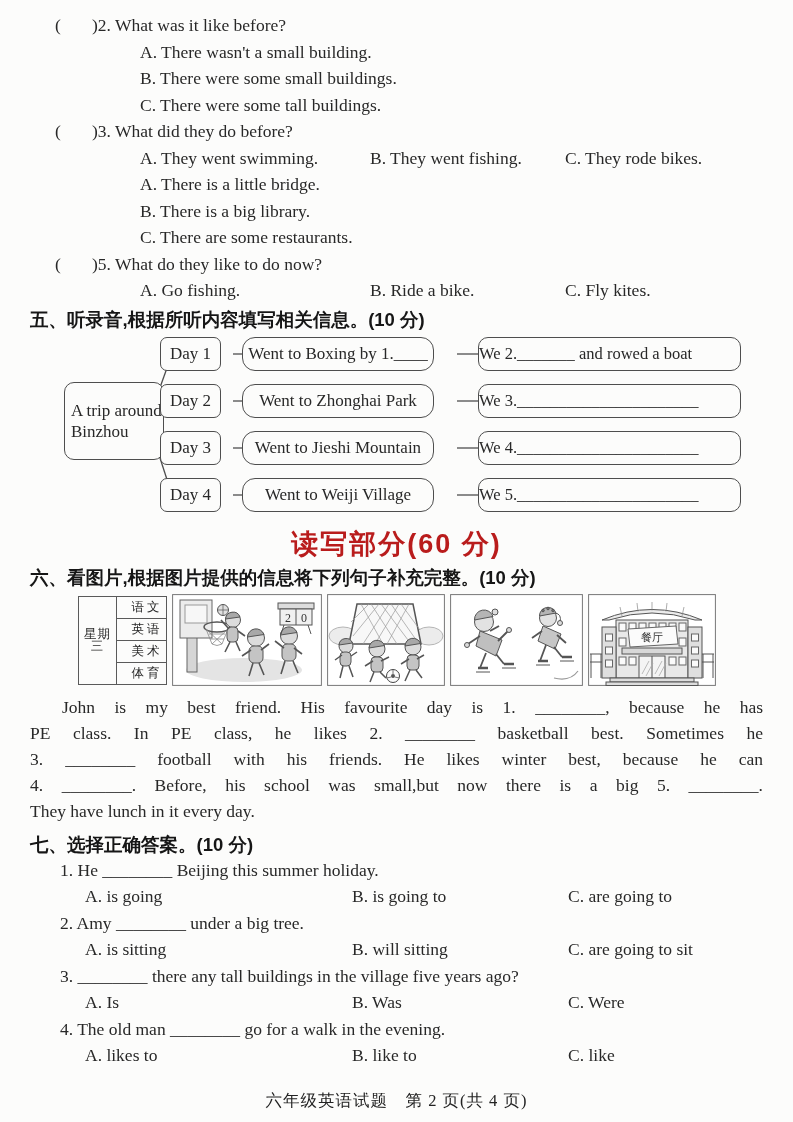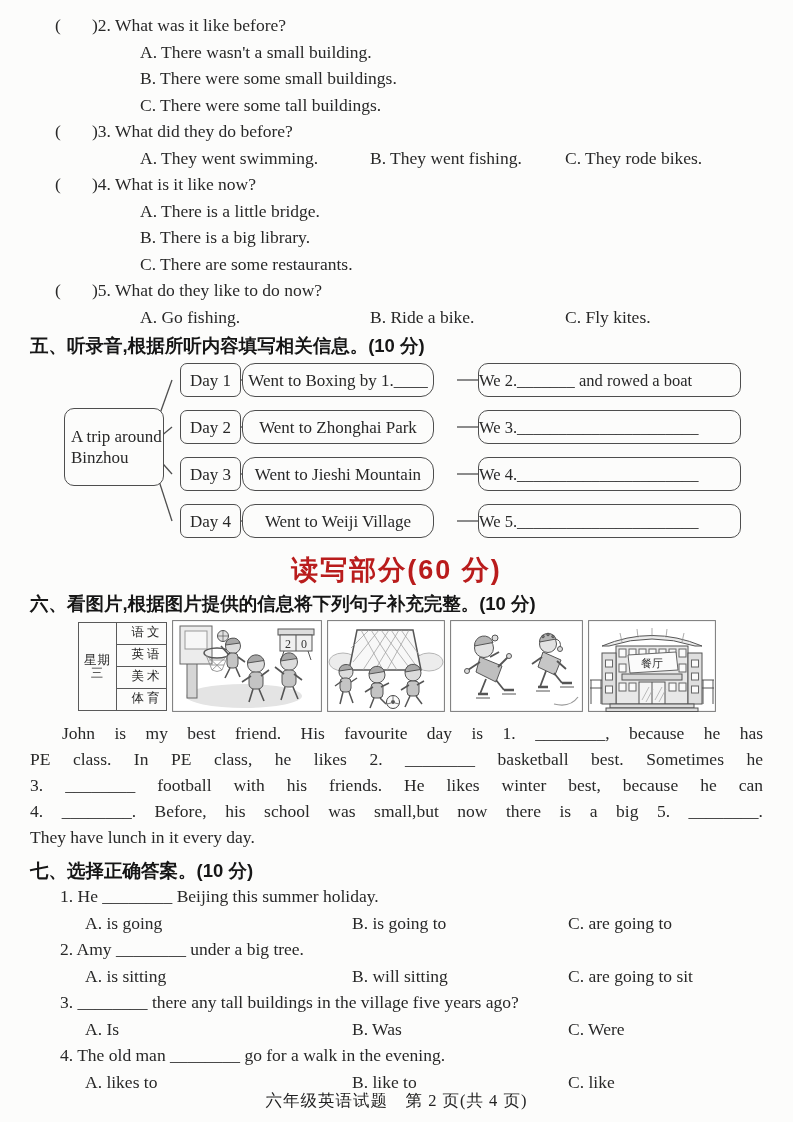--- a/index.html
+++ b/index.html
@@ -32,35 +32,35 @@
 
   
   .diagram { position: relative; width: 733px; height: 182px; margin-top: 2px; }
   .diagram svg.connectors { position: absolute; left: 0; top: 0; }
   .dbox {
     position: absolute; border: 1.5px solid #4e4e4e; background: #fcfcfb;
     font-size: 17px; line-height: 21px;
     display: flex; align-items: center; justify-content: center;
   }
   .dbox.root  { left: 34px;  top: 48px;  width: 100px;  height: 78px; border-radius: 10px; padding-left: 6px; justify-content: flex-start; }
-  .dbox.day   { left: 150px; width: 61px;  height: 34px; border-radius: 7px; }
+  .dbox.day   { left: 130px; width: 61px;  height: 34px; border-radius: 7px; }
   .dbox.mid   { left: 212px; width: 192px; height: 34px; border-radius: 13px; }
   .dbox.res   { left: 448px; width: 263px; height: 34px; border-radius: 10px;
                 justify-content: flex-start; padding-left: 0; font-size: 16.5px; white-space: nowrap; }
   .r1 { top: 3px; } .r2 { top: 50px; } .r3 { top: 97px; } .r4 { top: 144px; }
 
   
   .pics { display: flex; align-items: flex-start; gap: 5px; margin: 4px 0 0 48px; }
   table.schedule { border-collapse: collapse; margin-top: 2px; }
   table.schedule td {
     border: 1.2px solid #5a5a5a; text-align: center;
     font-size: 12.5px; line-height: 1;
   }
   td.sched-day { width: 38px; letter-spacing: 1px; }
-  td.sched-subj { width: 50px; height: 22px; letter-spacing: 3px; padding-left: 11px; font-family: Liberation Mono, monospace; }
+  td.sched-subj { width: 50px; height: 22px; letter-spacing: 3px; padding-left: 11px; }
   .pic { background: #fff; }
 
   
   .para { width: 733px; margin-top: 8px; }
   .para .pline { line-height: 26px; text-align: justify; text-align-last: justify; }
   .para .pline.first { text-indent: 32px; }
   .para .pline.last { text-align-last: left; }
 
   
   .q7-stem { margin-left: 30px; }
@@ -83,21 +83,20 @@
     <div class="mline opt">B. There were some small buildings.</div>
     <div class="mline opt">C. There were some tall buildings.</div>
 
     <div class="mline stem"><span class="paren">(</span><span>)3. What did they do before?</span></div>
     <div class="mline opt-row">
       <span>A. They went swimming.</span>
       <span>B. They went fishing.</span>
       <span>C. They rode bikes.</span>
     </div>
 
-    <div class="mline stem"><span class="paren">(</span><span>)4. What is it like now?</span></div>
     <div class="mline opt">A. There is a little bridge.</div>
     <div class="mline opt">B. There is a big library.</div>
     <div class="mline opt">C. There are some restaurants.</div>
 
     <div class="mline stem"><span class="paren">(</span><span>)5. What do they like to do now?</span></div>
     <div class="mline opt-row">
       <span>A. Go fishing.</span>
       <span>B. Ride a bike.</span>
       <span>C. Fly kites.</span>
     </div>

